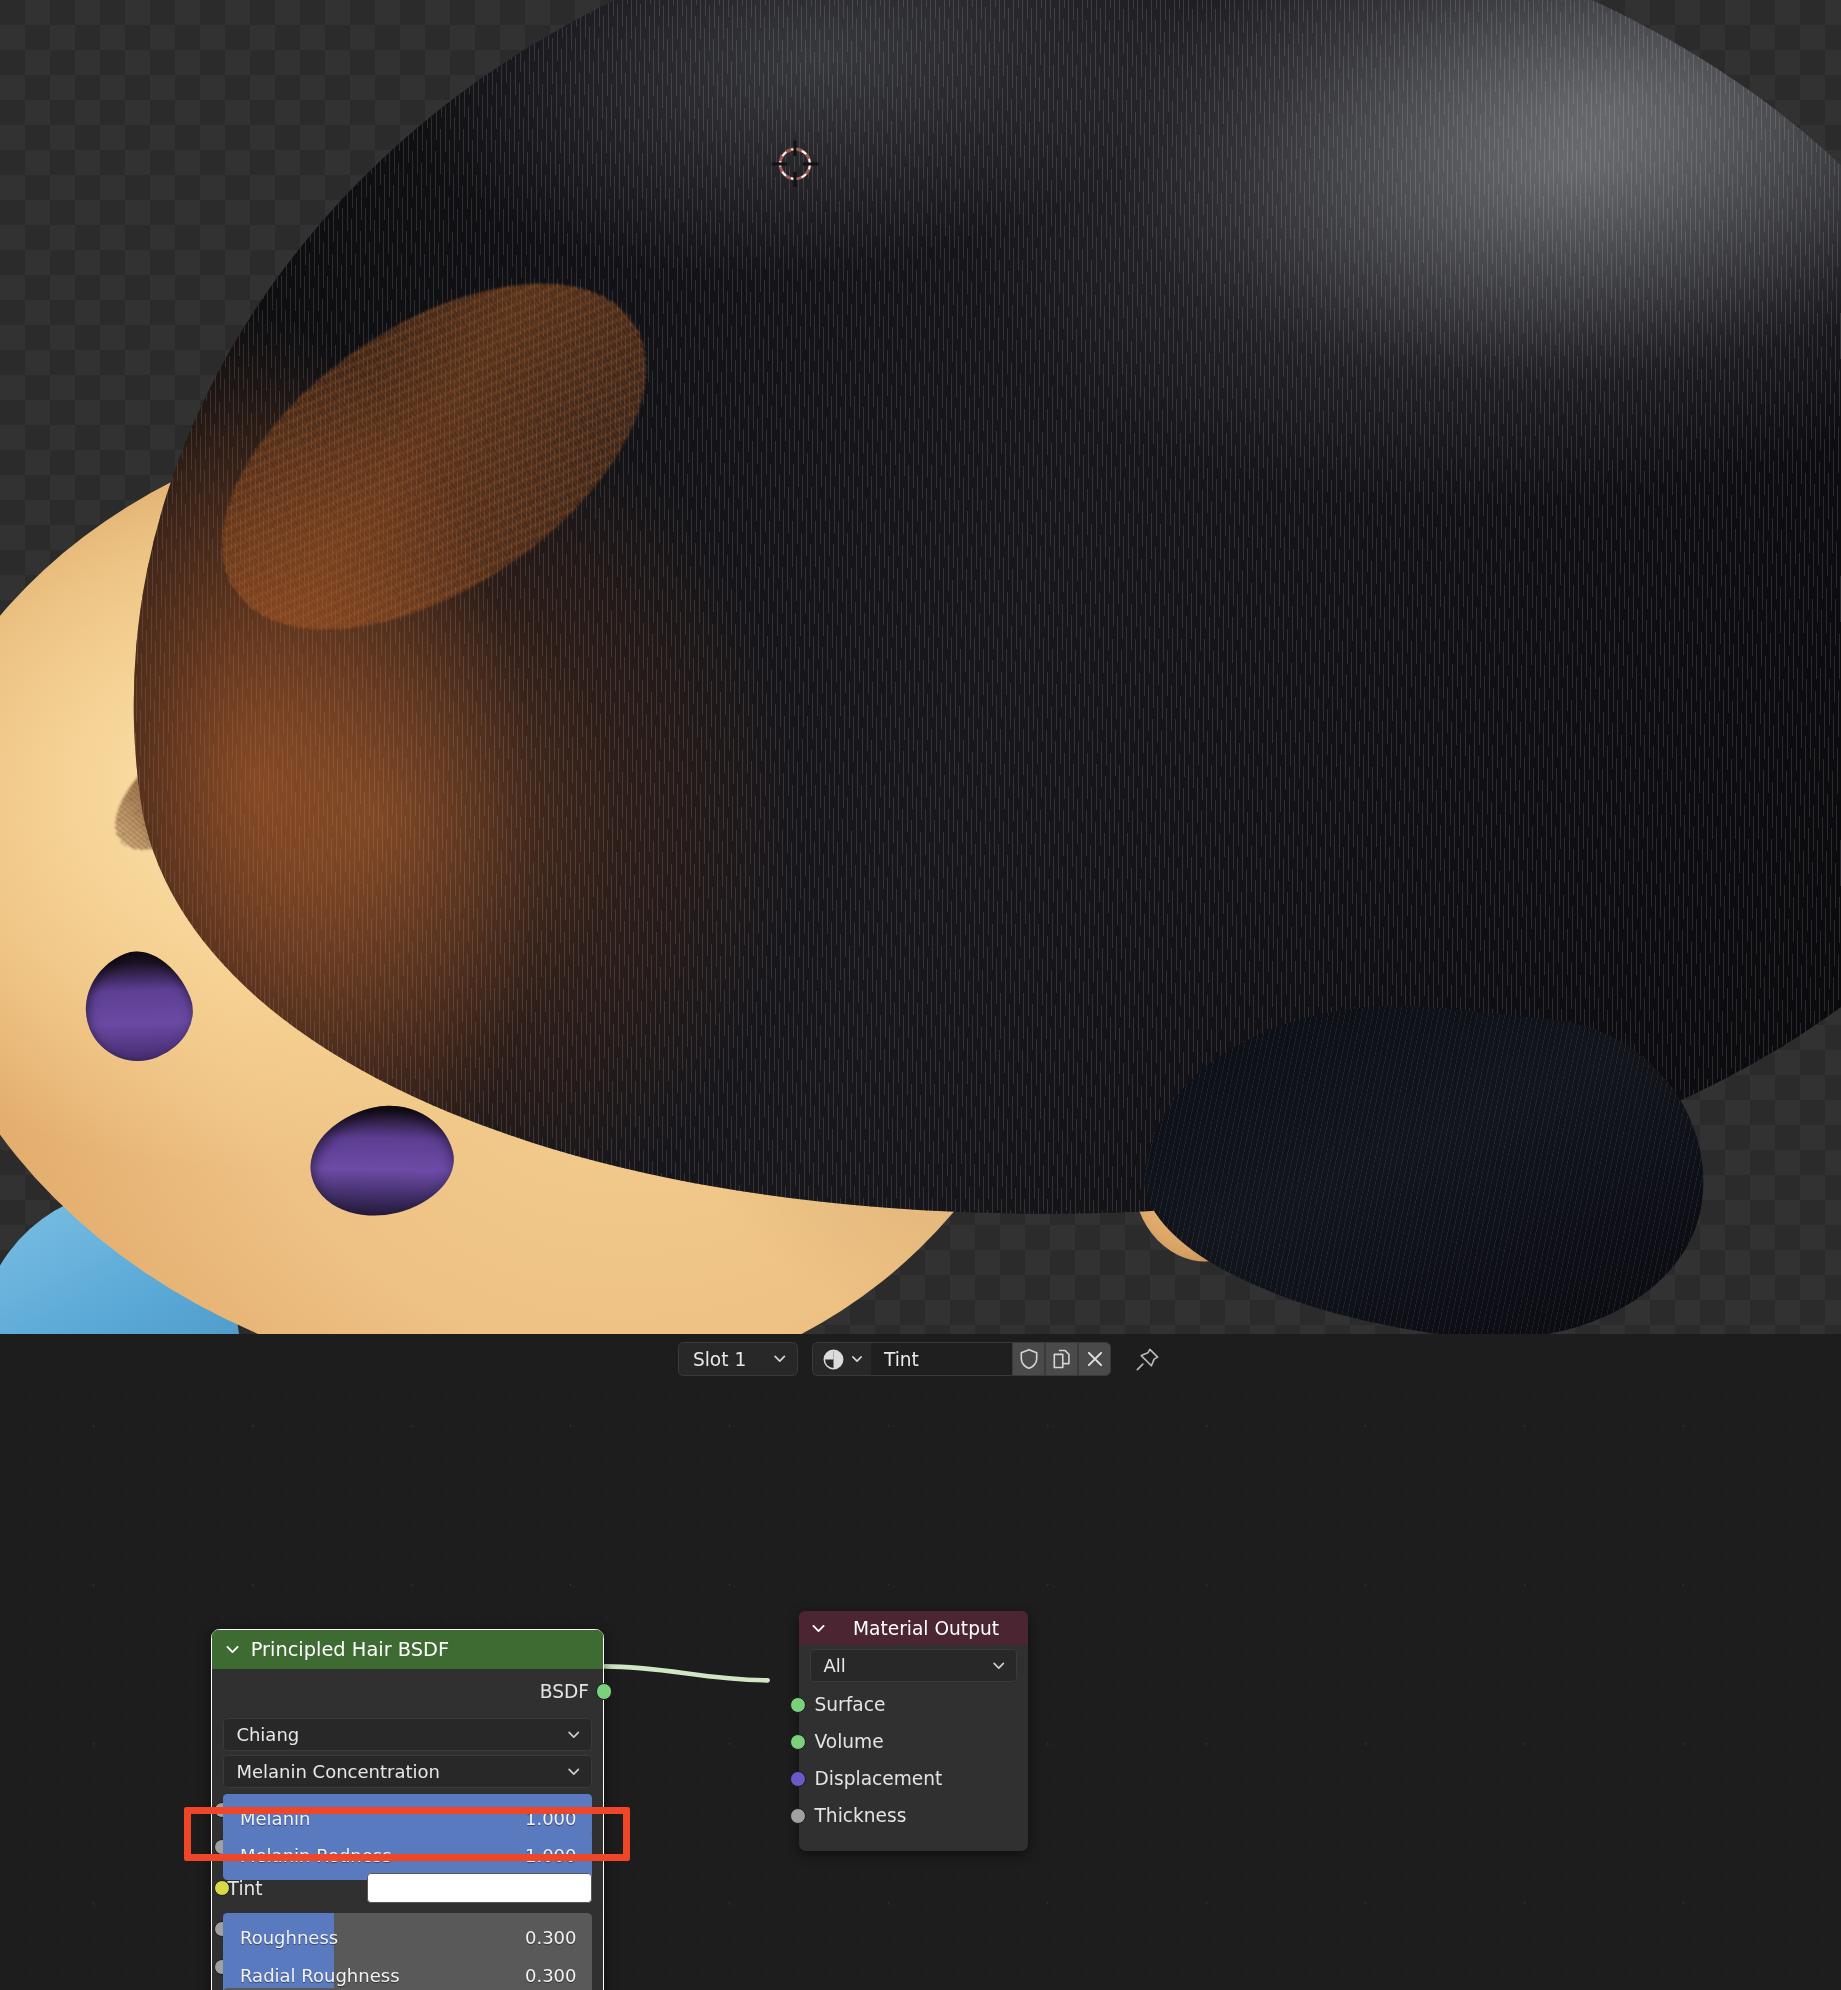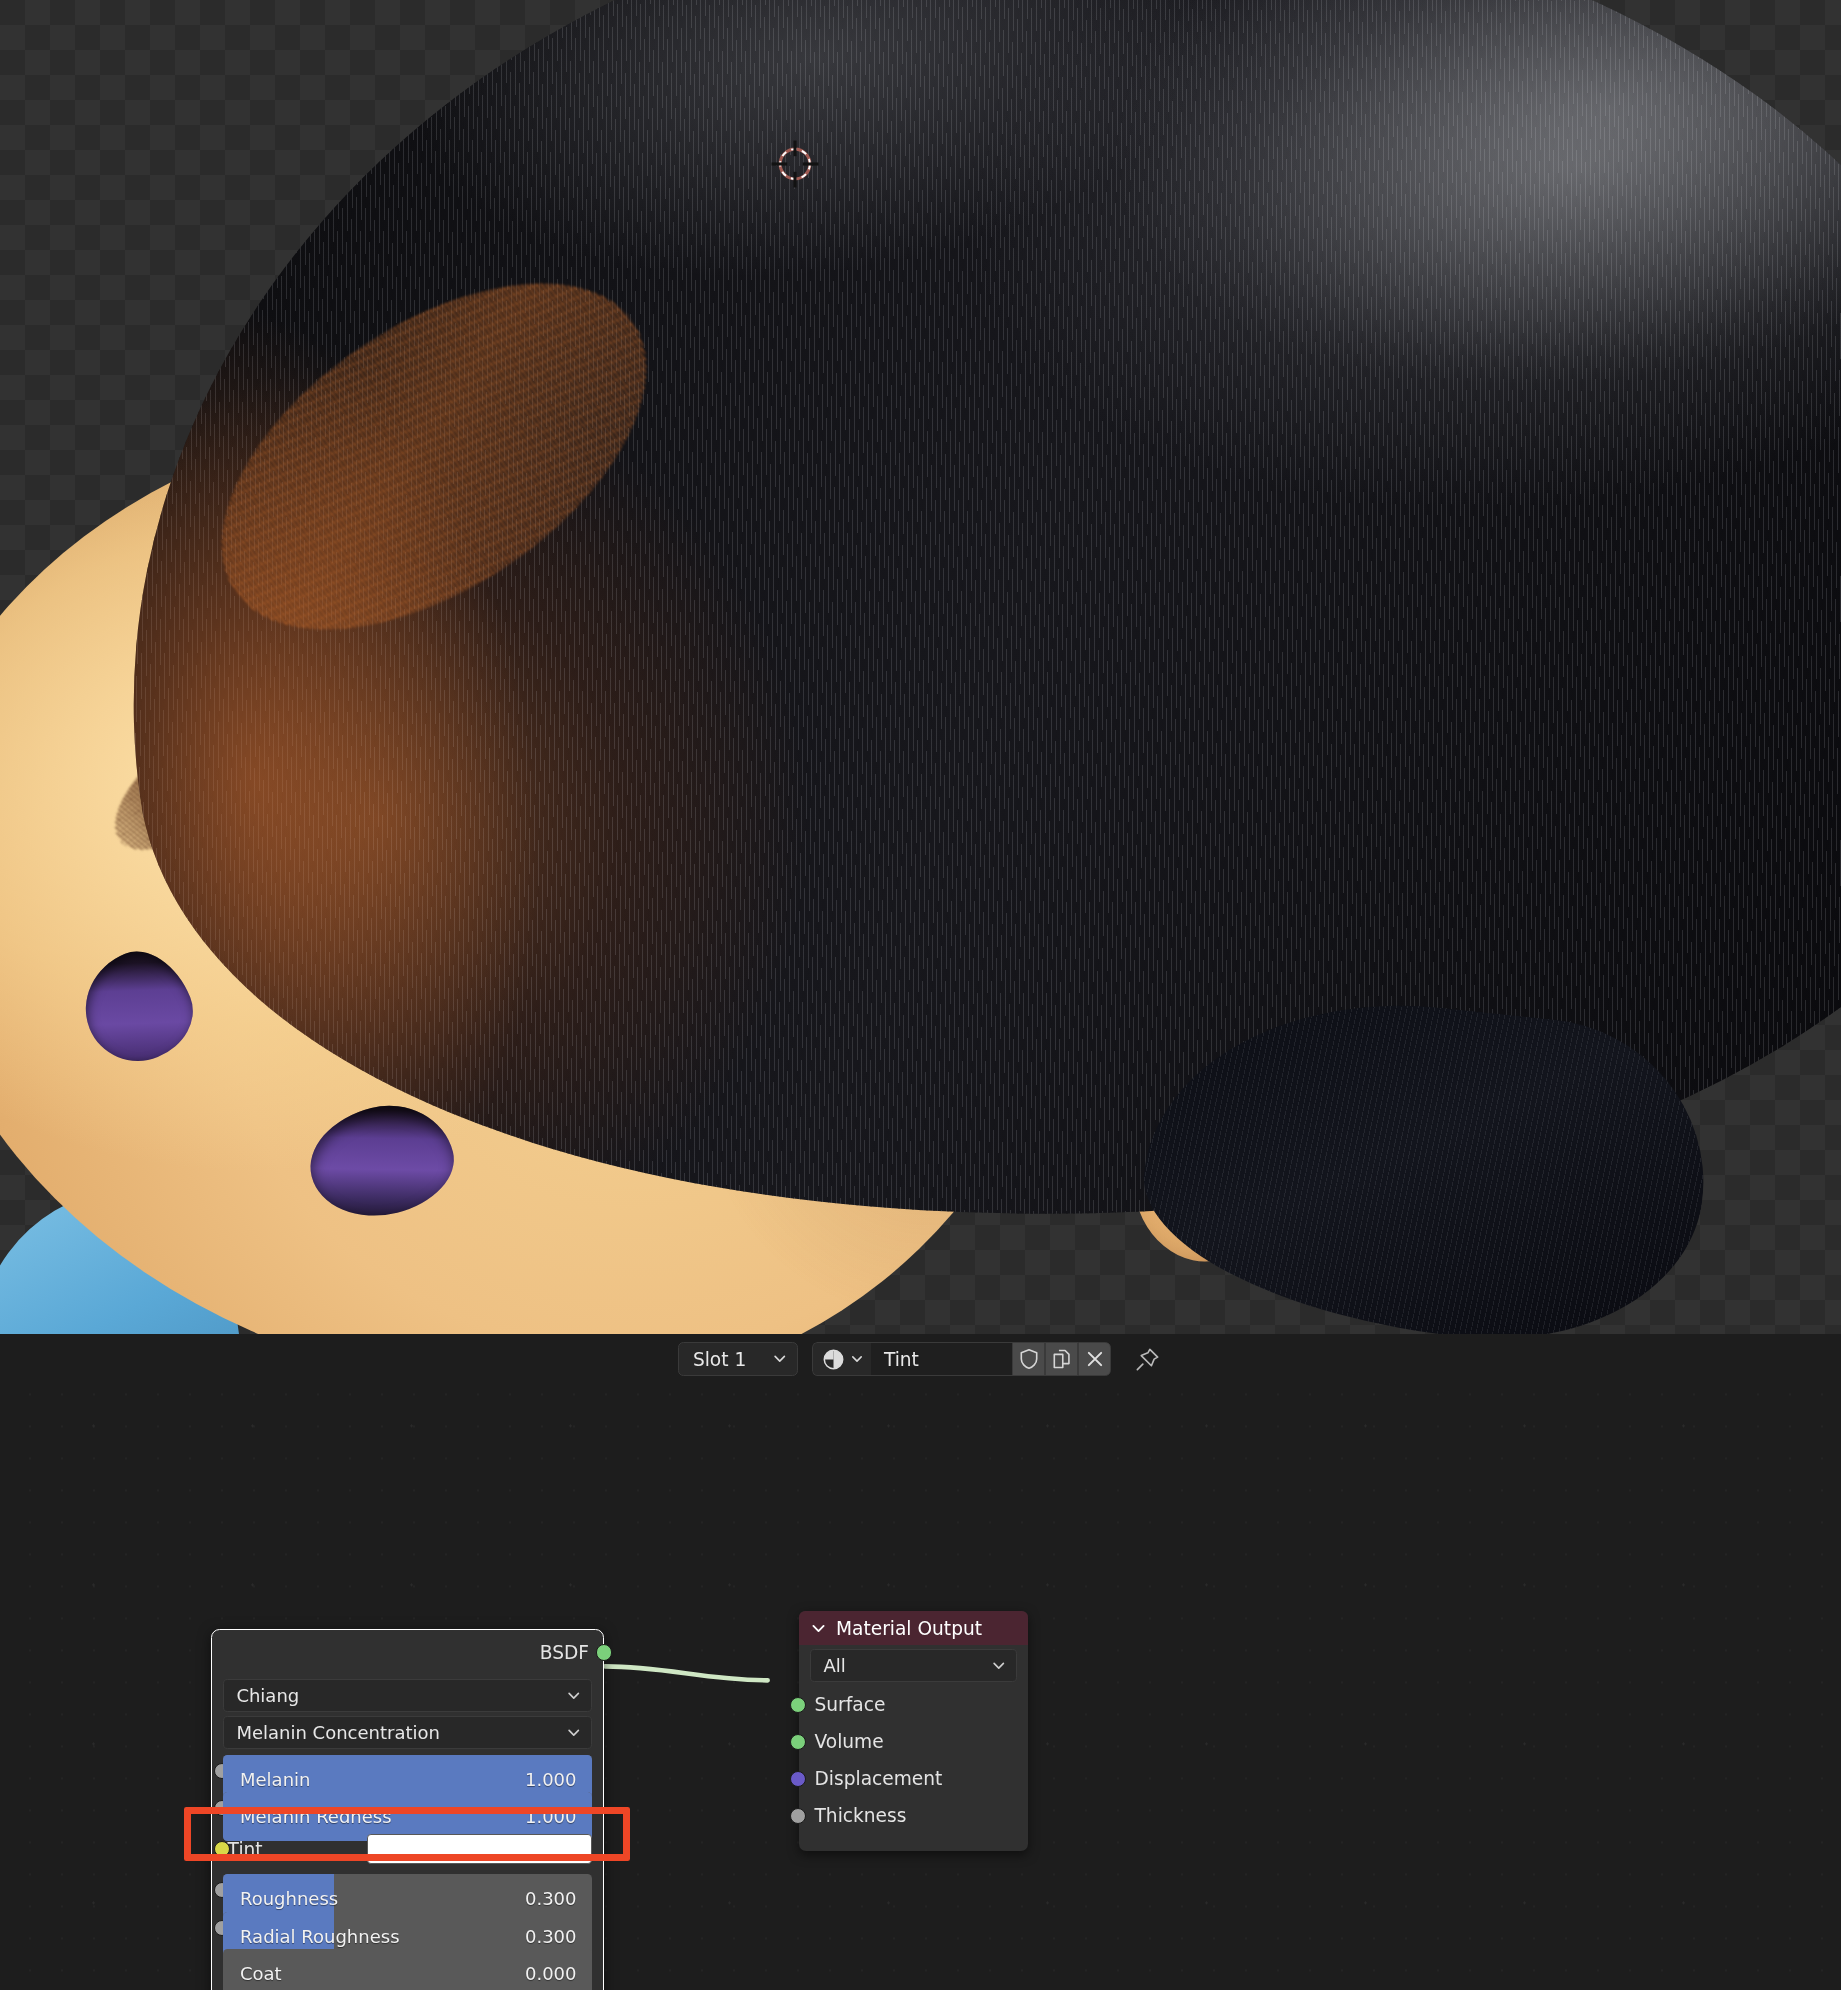--- a/index.html
+++ b/index.html
@@ -335,21 +335,21 @@
     box-shadow: 0 3.1px 11px rgba(0,0,0,0.5);
     padding-bottom: 17px;
     overflow: visible;
   }
   #node-output .node-header {
     height: 34px;
     background: #4b2531;
     border-radius: 6.2px 6.2px 0 0;
     display: flex;
     align-items: center;
-    gap: 9px;
+    gap: 26px;
     padding-left: 11px;
     color: #fff;
     font-size: 18.6px;
   }
 
   .node-body { position: relative; padding: 0; }
 
   
   .socket-row-out {
     height: 45px;
@@ -576,20 +576,26 @@
         </svg>
       </div>
     </div>
 
     <svg id="wire" width="1842" height="657" viewBox="0 0 2378 848">
       <path d="M 781 429 C 860 429, 910 447, 991 447" fill="none" stroke="#cfe7c4" stroke-width="6" stroke-linecap="round"></path>
     </svg>
 
     <div class="node" id="node-hair">
 
+      <div class="node-header">
+        <svg width="17" height="17" viewBox="0 0 20 20">
+          <path d="M4 7 L10 13 L16 7" fill="none" stroke="#ffffff" stroke-width="2.2" stroke-linecap="round" stroke-linejoin="round"></path>
+        </svg>
+        <span>Principled Hair BSDF</span>
+      </div>
 
       <div class="node-body">
 
         <div id="socket-rail"></div>
 
         <div class="socket-row-out">
           <span>BSDF</span>
           <span class="sock sock-right sock-green"></span>
         </div>
 

